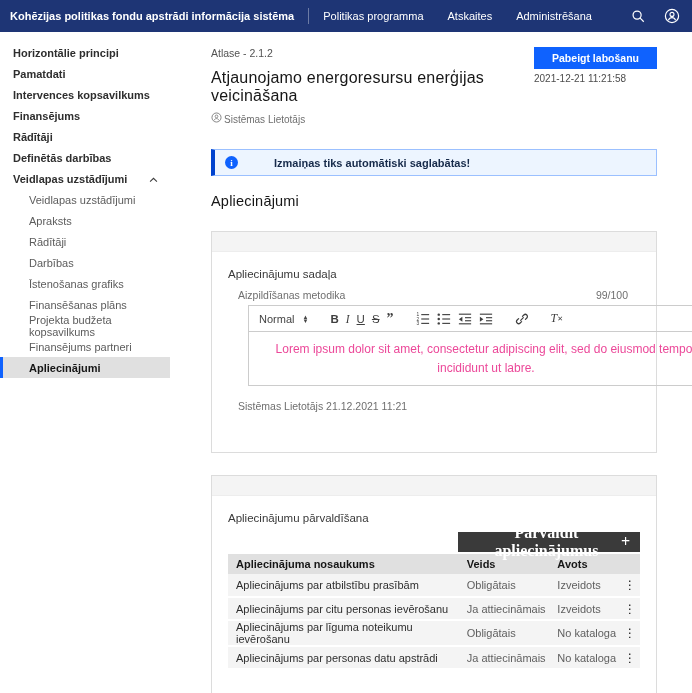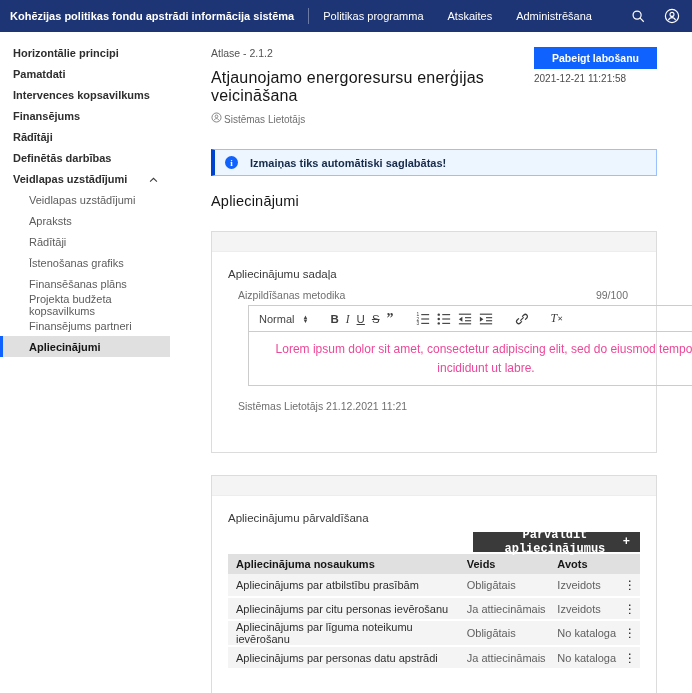--- a/index.html
+++ b/index.html
@@ -39,21 +39,21 @@
   .head-right { text-align:left; width:123px; flex:none; }
   .btn-primary { display:block; width:123px; height:22px; background:#0f62fe; color:#fff; border:none;
                  font-size:10.5px; font-weight:bold; font-family:inherit; cursor:pointer; }
   .timestamp { font-size:10px; color:#4c4c4c; margin-top:4px; }
 
   
   .banner { margin-top:24px; background:#edf5ff; border:1px solid #9bc0ff; border-left:4px solid #0043ce;
             height:27px; display:flex; align-items:center; padding:0 10px; gap:12px; }
   .info-icon { width:13px; height:13px; border-radius:50%; background:#0f62fe; color:#fff; font-size:9px;
                font-weight:bold; display:flex; align-items:center; justify-content:center; font-family:"Liberation Serif", serif; flex:none; }
-  .banner-text { font-size:11px; font-weight:bold; color:#162a4a; }
+  .banner-text { font-size:11px; font-weight:bold; color:#162a4a;margin-left:24px; }
 
   .section-title { margin-top:17px; font-size:14.5px; font-weight:normal; color:#161616; letter-spacing:.2px; }
 
   
   .card { margin-top:22px; border:1px solid #dcdcdc; background:#fff; }
   .card-strip { height:20px; background:#f4f4f4; border-bottom:1px solid #ededed; }
   .card-body { padding:16px 16px 14px 16px; }
   .card-label { font-size:11.5px; color:#393939; }
 
   .field-row { display:flex; justify-content:space-between; align-items:flex-end; margin-top:9px; padding-left:10px; }
@@ -75,22 +75,22 @@
   .ql-btn svg { display:block; }
   .ql-clean { font-family:"Liberation Serif", serif; font-size:12px; }
   .ql-clean sub { font-size:7px; }
   .ql-content { border:1px solid #ccc; border-top:none; min-height:52px; padding:8px 10px; font-size:12px; color:#ec4899; line-height:1.55;text-align:center; }
 
   .meta-line { margin-top:14px; padding-left:10px; font-size:10.5px; color:#6f6f6f; }
   .card1-pad { height:26px; }
 
   
   .manage-row { display:flex; justify-content:flex-end; margin-top:8px; }
-  .btn-dark { width:167px; height:20px; background:#3a3a3a; color:#fff; border:none; font-family:Liberation Mono, monospace;
-              font-size:12px; font-weight:bold; cursor:pointer; display:flex; align-items:center;
+  .btn-dark { width:182px; height:20px; background:#3a3a3a; color:#fff; border:none; font-family:Liberation Serif, serif;
+              font-size:16px; font-weight:bold; cursor:pointer; display:flex; align-items:center;
               justify-content:space-between; padding:0 10px 0 14px; }
   .cert-table { margin-top:2px; width:100%; border-collapse:collapse; }
   .cert-table th { background:#e0e0e0; font-size:11px; font-weight:bold; text-align:left; height:20px;
                    padding:0 0 0 8px; color:#161616; }
   .cert-table td { background:#f4f4f4; font-size:11px; height:23px; padding:0 0 0 8px; border-bottom:2px solid #fff; }
   .cert-table td.c-name { color:#2e2e2e; }
   .cert-table td.c-dim  { color:#5f5f5f; }
   .cert-table .c-name { width:56%; }
   .cert-table .c-veids { width:22%; }
   .cert-table .c-avots { width:17%; }
@@ -161,20 +161,23 @@
       <div class="side-item lvl1">
           <span>Veidlapas uzstādījumi</span>
         </div>
       <div class="side-item lvl1">
           <span>Apraksts</span>
         </div>
       <div class="side-item lvl1">
           <span>Rādītāji</span>
         </div>
       <div class="side-item lvl1">
+          <span>Darbības</span>
+        </div>
+      <div class="side-item lvl1">
           <span>Īstenošanas grafiks</span>
         </div>
       <div class="side-item lvl1">
           <span>Finansēšanas plāns</span>
         </div>
       <div class="side-item lvl1">
           <span>Projekta budžeta kopsavilkums</span>
         </div>
       <div class="side-item lvl1">
           <span>Finansējums partneri</span>

